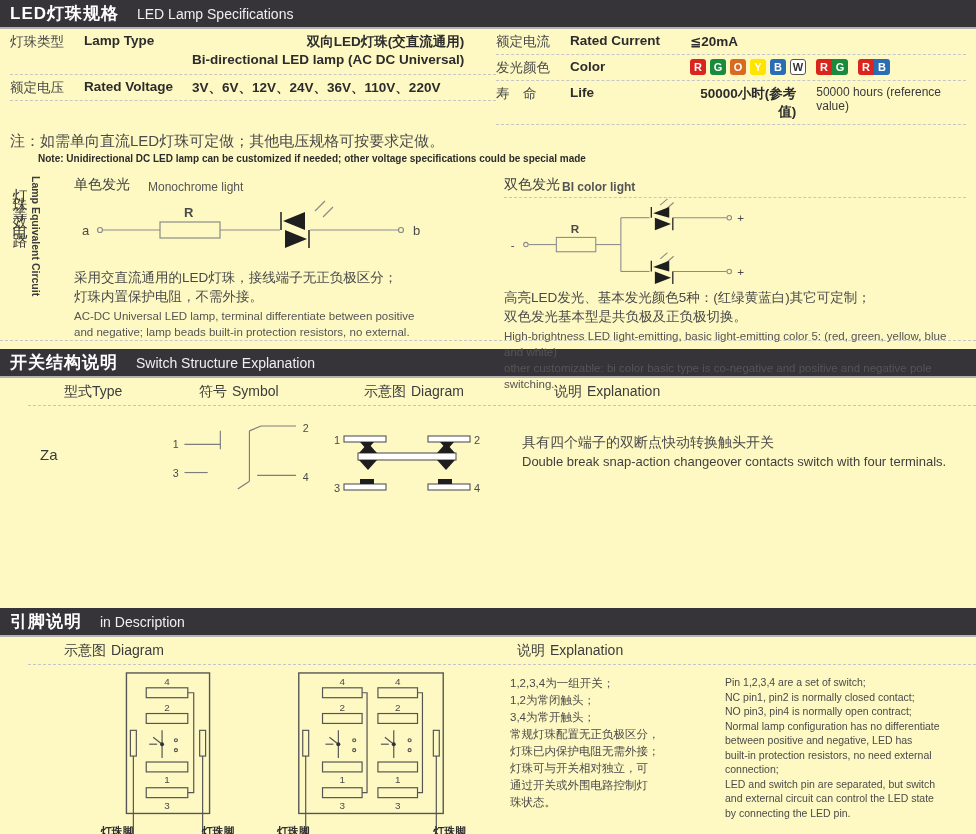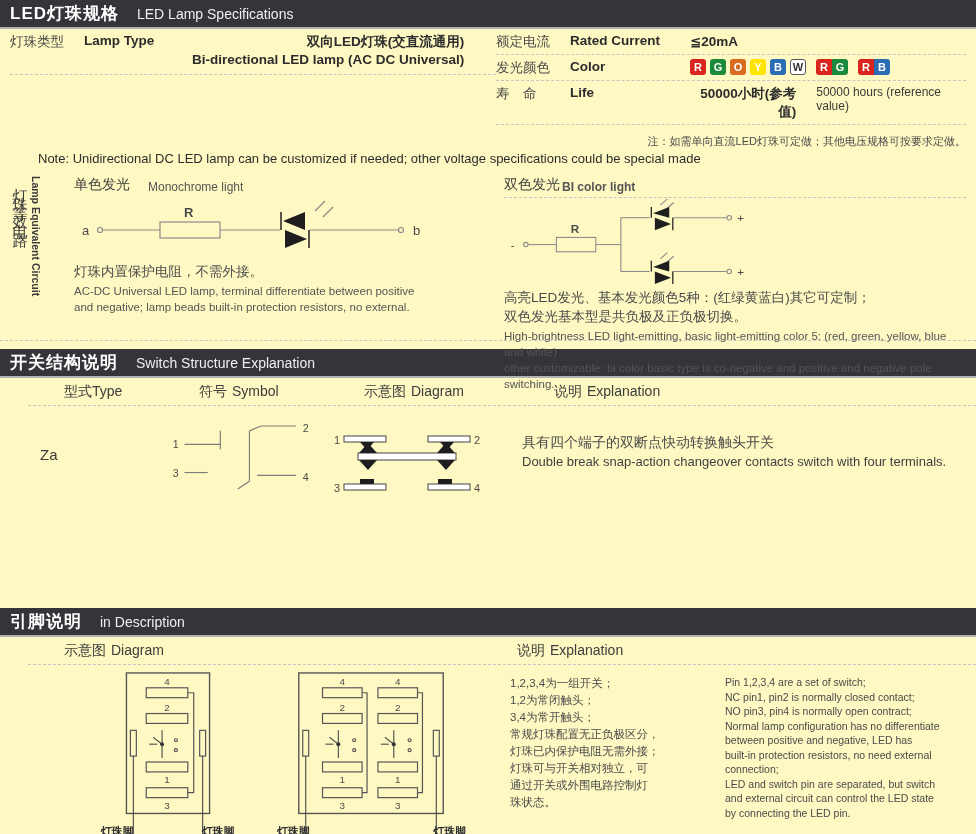--- a/index.html
+++ b/index.html
@@ -26,22 +26,22 @@
   .badges{display:flex;gap:4px;align-items:center;}
   .badge{width:16px;height:16px;border-radius:3px;color:#fff;font-weight:bold;font-size:11px;
          display:flex;align-items:center;justify-content:center;line-height:1;}
   .bg-red{background:#d9251d;} .bg-green{background:#1a8a3c;} .bg-orange{background:#d96b21;}
   .bg-yellow{background:#ffe400;} .bg-blue{background:#2a6db5;}
   .badge.white{background:#fff;border:1px solid #555;color:#333;width:14px;height:14px;}
   .badge.split{width:32px;padding:0;overflow:hidden;display:flex;gap:0;margin-left:6px;}
   .badge.split .half{width:16px;height:16px;display:flex;align-items:center;justify-content:center;}
   
   .note{padding:7px 10px 2px;line-height:18px;}
-  .note-cn{font-size:11px;color:#4a4a4a;text-align:right;}
-  .note-en{font-size:13px;font-weight:normal;color:#2c2c2c;padding-left:28px;}
+  .note-cn{font-size:15px;color:#4a4a4a;}
+  .note-en{font-size:10px;font-weight:bold;color:#2c2c2c;padding-left:28px;}
   
   .equiv{display:flex;padding:6px 10px 0;border-bottom:1px dashed #c6c6c6;height:164px;}
   .side{width:54px;display:flex;flex:none;}
   .side-cn{writing-mode:vertical-rl;font-size:15px;letter-spacing:9px;color:#3c3c3c;height:158px;}
   .side-en{writing-mode:vertical-rl;font-size:10.5px;font-weight:bold;color:#3c3c3c;height:158px;margin-left:1px;}
   .panel-left{width:416px;padding-left:10px;flex:none;}
   .panel-right{flex:1;padding-left:14px;}
   .ptitle{display:flex;align-items:flex-end;font-size:14px;color:#3c3c3c;}
   .ptitle .en{font-size:12px;color:#555;margin-left:18px;}
   .ptitle.underlined{border-bottom:1px dashed #c6c6c6;padding-bottom:3px;}
@@ -86,20 +86,25 @@
   <div class="spec">
     <div class="spec-left">
       <div class="srow h2">
         <span class="lab-cn">灯珠类型</span>
         <span class="lab-en">Lamp Type</span>
         <span class="val">
           <span class="sub">双向LED灯珠(交直流通用)</span>
           <span class="sub">Bi-directional LED lamp (AC DC Universal)</span>
         </span>
       </div>
+      <div class="srow">
+        <span class="lab-cn">额定电压</span>
+        <span class="lab-en">Rated Voltage</span>
+        <span class="val">3V、6V、12V、24V、36V、110V、220V</span>
+      </div>
     </div>
     <div class="spec-right">
       <div class="srow">
         <span class="lab-cn">额定电流</span>
         <span class="lab-en wide">Rated Current</span>
         <span class="val">≦20mA</span>
       </div>
       <div class="srow">
         <span class="lab-cn">发光颜色</span>
         <span class="lab-en wide">Color</span>
@@ -163,20 +168,21 @@
         <g stroke="#1e1e1e" stroke-width="1.5">
           <line x1="207" y1="14" x2="207" y2="32"></line>
           <line x1="235" y1="32" x2="235" y2="50"></line>
         </g>
         <g fill="#4a4a4a" font-size="13">
           <text x="8" y="37">a</text>
           <text x="110" y="19" font-weight="bold">R</text>
           <text x="339" y="37">b</text>
         </g>
       </svg>
+      <div class="pcn" style="margin-top:6px;">采用交直流通用的LED灯珠，接线端子无正负极区分；</div>
       <div class="pcn">灯珠内置保护电阻，不需外接。</div>
       <div class="pen" style="margin-top:2px;">AC-DC Universal LED lamp, terminal differentiate between positive</div>
       <div class="pen">and negative; lamp beads built-in protection resistors, no external.</div>
     </div>
 
     <div class="panel-right">
       <div class="ptitle underlined bi">
         <span>双色发光</span>
         <span class="en">BI color light</span>
       </div>

